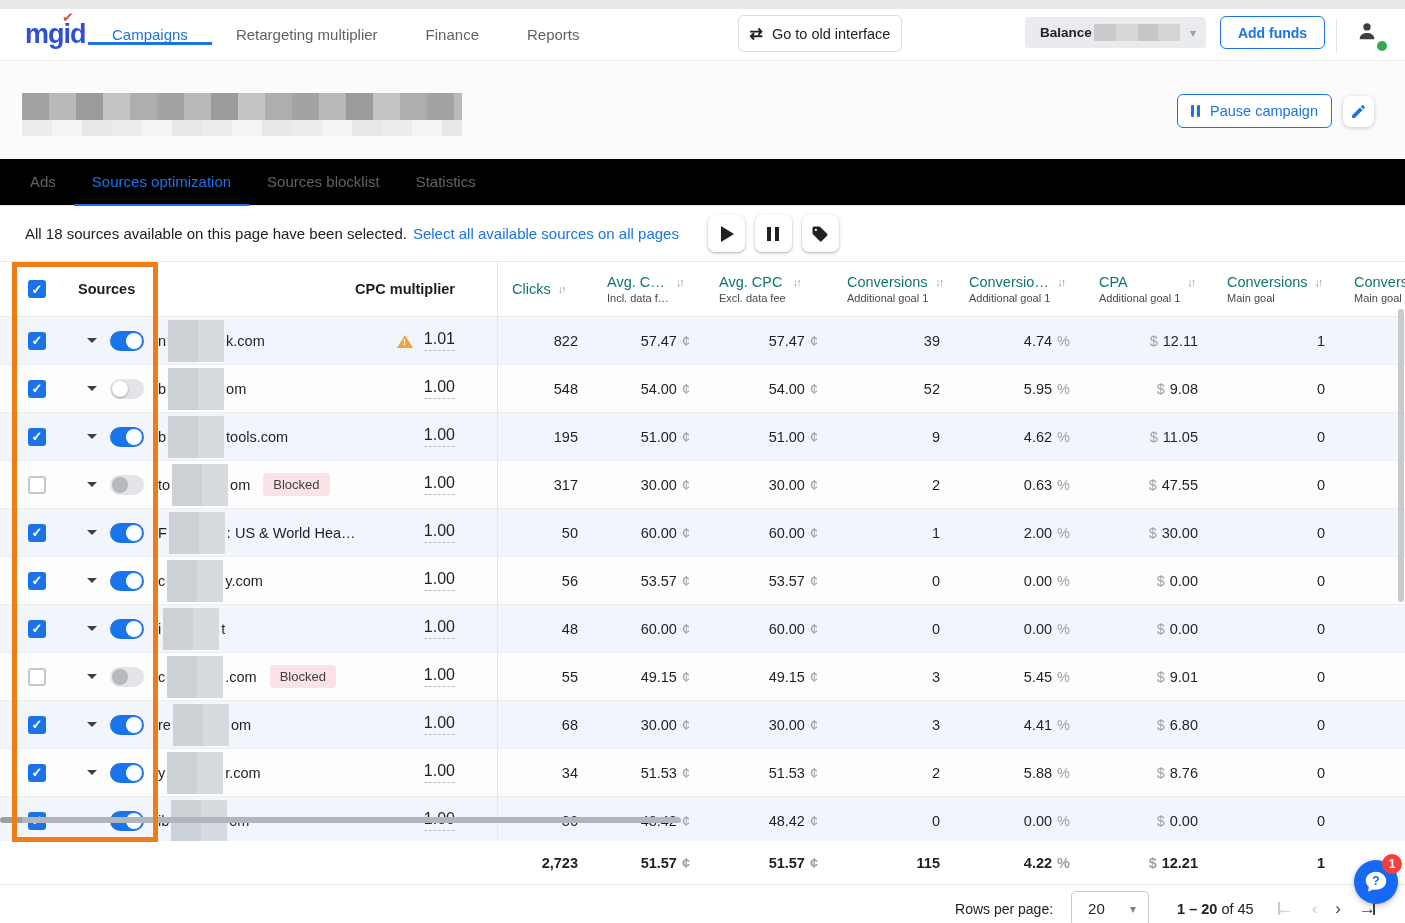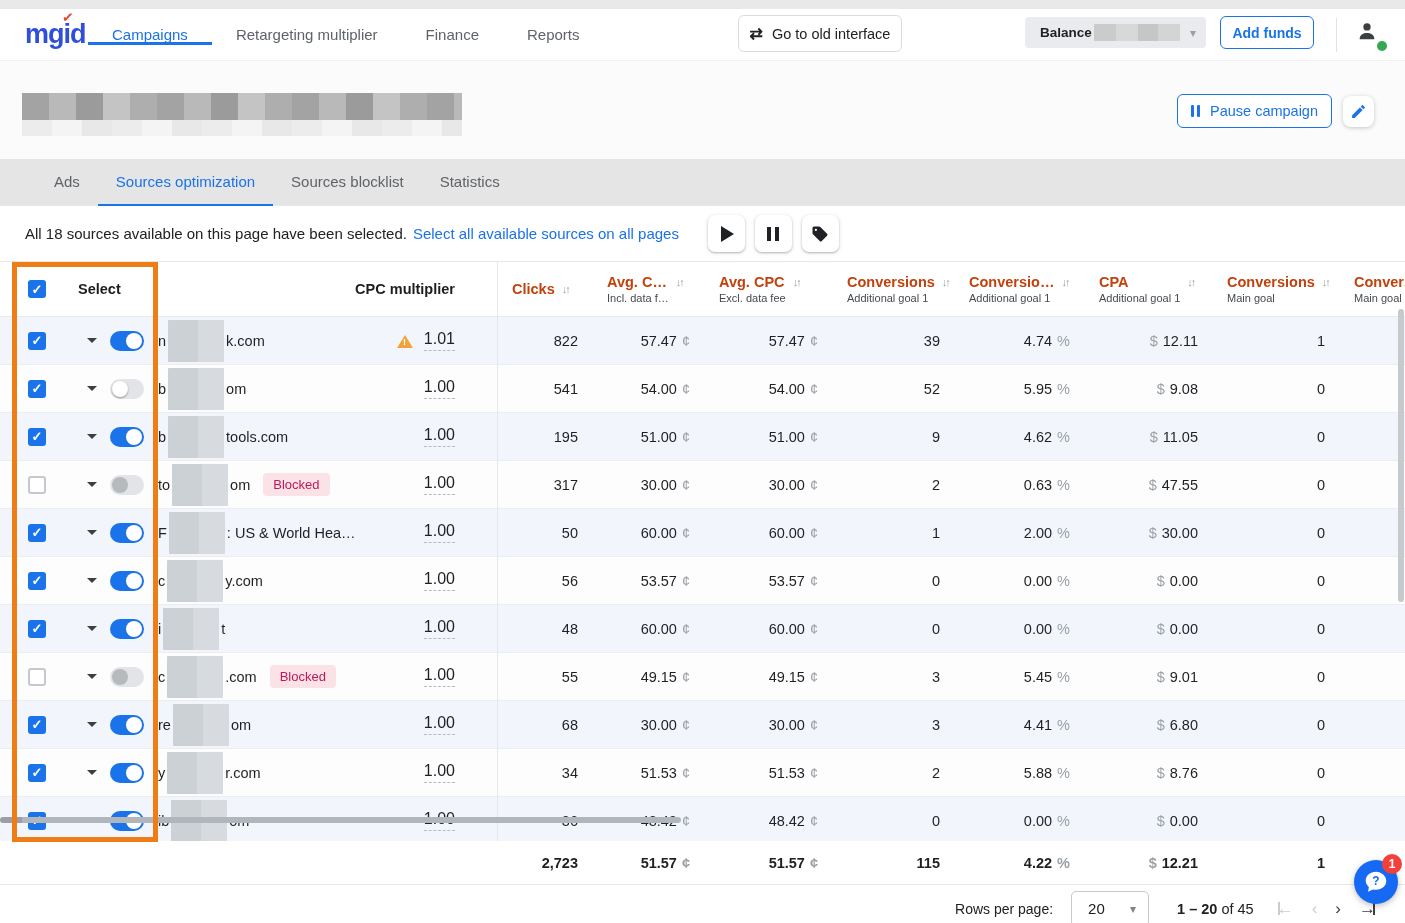--- a/index.html
+++ b/index.html
@@ -20,41 +20,41 @@
   .nav-item.active::after { content:""; position:absolute; left:0; right:0; bottom:0; height:3px; background:#1a73e8; }
   .go-old { position:absolute; left:738px; top:6px; height:37px; width:164px; border:1px solid #dadce0; border-radius:6px; background:#fff;
             display:flex; align-items:center; justify-content:center; gap:9px; font-size:14.5px; font-weight:500; color:#202124; cursor:pointer; }
   .go-old .swap { font-size:16px; font-weight:bold; }
   .balance-pill { position:absolute; left:1025px; top:8px; height:31px; width:181px; background:#e9ebee; border-radius:4px;
             display:flex; align-items:center; padding:0 10px 0 15px; cursor:pointer; }
   .balance-pill .bal-label { font-size:13.5px; font-weight:bold; color:#1f2023; }
   .balance-blur { width:86px; height:17px; margin-left:2px; border-radius:1px;
             background:linear-gradient(90deg,#cbcbcb 0 22px,#d8d8d8 22px 44px,#c6c6c6 44px 64px,#d4d4d4 64px 86px); }
   .balance-pill .caret-dn { margin-left:auto; color:#9aa0a6; font-size:12px; }
-  .add-funds { position:absolute; left:1220px; top:7px; height:33px; width:94px; border:1px solid #1a73e8; border-radius:6px; background:#fff;
+  .add-funds { position:absolute; left:1220px; top:7px; height:33px; width:105px; border:1px solid #1a73e8; border-radius:6px; background:#fff;
             color:#1a73e8; font-size:14px; font-weight:bold; display:flex; align-items:center; justify-content:center; cursor:pointer; }
   .nav-divider { position:absolute; left:1336px; top:9px; width:1px; height:34px; background:#e3e3e3; }
   .avatar { position:absolute; left:1356px; top:11px; width:22px; height:22px; cursor:pointer; }
   .green-dot { position:absolute; left:1377px; top:32px; width:10px; height:10px; border-radius:50%; background:#34a853; }
 
   
   .page-head { position:absolute; top:52px; left:0; right:0; height:98px; background:#fbfbfc; }
   .title-blur-1 { position:absolute; left:22px; top:32px; width:440px; height:27px;
        background:repeating-linear-gradient(90deg,#a3a3a3 0 27px,#b9b9b9 27px 54px,#9b9b9b 54px 81px,#c4c4c4 81px 108px,#aeaeae 108px 135px); }
   .title-blur-2 { position:absolute; left:22px; top:59px; width:440px; height:16px;
        background:repeating-linear-gradient(90deg,#ececec 0 30px,#f4f4f4 30px 60px,#e8e8e8 60px 90px); }
   .pause-campaign { position:absolute; left:1177px; top:33px; height:34px; width:155px; border:1.5px solid #1a73e8; border-radius:6px; background:#fff;
        color:#1a73e8; font-size:14.5px; font-weight:500; display:flex; align-items:center; justify-content:center; gap:10px; cursor:pointer; }
   .pause-bars { display:inline-flex; gap:3px; }
   .pause-bars i { width:3px; height:12px; background:#1a73e8; border-radius:1px; }
   .edit-btn { position:absolute; left:1343px; top:35px; width:31px; height:31px; border-radius:8px; background:#fff;
        box-shadow:0 1px 4px rgba(60,64,67,.28); display:flex; align-items:center; justify-content:center; cursor:pointer; }
 
   
-  .tabs { position:absolute; top:150px; left:0; right:0; height:47px; background:#e5e5e5; border-bottom:1px solid #e5e7ea; display:flex; padding-left:36px; }
+  .tabs { position:absolute; top:150px; left:0; right:0; height:47px; background:#000000; border-bottom:1px solid #e5e7ea; display:flex; padding-left:12px; }
   .tab { position:relative; height:47px; line-height:45px; padding:0 18px; font-size:15px; font-weight:500; color:#5f6368; cursor:pointer; }
   .tab.active { color:#1a73e8; }
   .tab.active::after { content:""; position:absolute; left:0; right:0; bottom:-1px; height:3px; background:#1a73e8; }
 
   
   .selbar { position:absolute; top:197px; left:0; right:0; height:56px; background:#fff; border-bottom:1px solid #e5e7ea; display:flex; align-items:center; }
   .selbar-text { margin-left:25px; font-size:15px; color:#202124; }
   .selbar-link { margin-left:6px; font-size:15px; color:#1a73e8; cursor:pointer; }
   .tool-btn { width:37px; height:37px; border-radius:7px; background:#fff; box-shadow:0 1px 2px rgba(60,64,67,.3),0 1px 4px rgba(60,64,67,.15);
        display:flex; align-items:center; justify-content:center; cursor:pointer; }
@@ -66,21 +66,21 @@
 
   
   .thead { position:absolute; top:253px; left:0; width:1405px; height:55px; background:#fff; border-bottom:1px solid #e8eaed; display:flex; align-items:center; z-index:5; }
   .th { display:flex; align-items:center; font-size:14.5px; font-weight:bold; color:#1d1d1f; }
   .th-check { width:74px; padding-left:28px; }
   .th-source { width:263px; padding-left:4px; }
   .th-cpc { width:160px; padding-right:42px; justify-content:flex-end;align-items:center; }
   .th-scroll { height:55px; align-items:center; padding-left:15px; overflow:hidden; }
   .th-inner { display:flex; align-items:flex-start; }
   .th-titles { display:flex; flex-direction:column; }
-  .th-title { font-size:14.5px; font-weight:bold; color:#c2410c; white-space:nowrap; }
+  .th-title { font-size:14.5px; font-weight:normal; color:#0f766e; white-space:nowrap; }
   .th-sub { font-size:11px; font-weight:normal; color:#454a4f; margin-top:2px; white-space:nowrap; }
   .sort-icon { color:#9aa0a6; font-size:11px; letter-spacing:-2px; margin-left:7px; margin-top:2px; white-space:nowrap; cursor:pointer; }
 
   .tbody { position:absolute; top:308px; left:0; width:1405px; height:524px; overflow:hidden; background:#fff; }
   .row { display:flex; align-items:center; height:48px; border-bottom:1px solid #eaeef2; }
   .row.odd { background:#f2f6fc; }
   .row.even { background:#fdfdfe; }
   .cell { display:flex; align-items:center; height:48px; }
   .c-check { width:74px; padding-left:28px; }
   .c-caret { width:36px; justify-content:center; }
@@ -105,21 +105,21 @@
   .toggle.on { background:#1a73e8; }
   .toggle.on .knob { right:2px; background:#fff; }
   .toggle.off { background:#e2e4e7; }
   .toggle.off .knob { left:2px; background:#fff; box-shadow:0 1px 2px rgba(0,0,0,.35); }
   .toggle.off-disabled { background:#e2e4e7; }
   .toggle.off-disabled .knob { left:2px; background:#b6babd; }
 
   .lead { margin-left:2px; }
   .redact { display:inline-block; width:56px; height:42px; margin:0 2px; border-radius:1px; flex:0 0 auto;
        background:linear-gradient(90deg,#ccd1d6 0 30px,#d7dbdf 30px 56px); }
-  .badge-blocked { margin-left:13px; background:#fbe2e6; color:#be185d; font-size:13px; padding:4px 10px; border-radius:4px; }
+  .badge-blocked { margin-left:13px; background:#fbe2e6; color:#404040; font-size:13px; padding:4px 10px; border-radius:4px; }
 
   .warn { position:absolute; left:0; top:50%; margin-top:-6px; width:0; height:0;
        border-left:8px solid transparent; border-right:8px solid transparent; border-bottom:13px solid #f2a23b; }
   .warn::after { content:"!"; position:absolute; left:-2px; top:2px; color:#fff; font-size:9px; font-weight:bold; }
   .cpc-val { border-bottom:1px dashed #b7bcc2; padding-bottom:2px; cursor:pointer; }
 
   .col-divider { position:absolute; left:497px; top:253px; width:1px; height:623px; background:#e4e7ea; z-index:6; }
 
   .totals { position:absolute; top:832px; left:0; width:1405px; height:44px; background:#fff; border-bottom:1px solid #e5e7ea; display:flex; align-items:center; z-index:7; }
   .totals .spacer { width:497px; }
@@ -231,21 +231,21 @@
     </div>
   </div>
 
   <div class="thead">
     <div class="th th-check">
       <span class="checkbox checked">
           <span class="tick">✓</span>
         </span>
     </div>
     <div class="th th-source">
-        <span>Select</span>
+        <span>Sources</span>
       </div>
     <div class="th th-cpc">
         <span>CPC multiplier</span>
       </div>
     <div style="display:flex; height:55px; align-items:center; flex:1; overflow:hidden;">
         <div class="th th-scroll" style="width: 95px;">
     <div class="th-inner">
       <div class="th-titles">
         <span class="th-title">Clicks</span>
 
@@ -389,21 +389,21 @@
       <span class="lead">b</span>
       <span class="redact"></span>
       <span class="suffix">om</span>
 
     </div>
     <div class="cell c-cpc">
 
       <span class="cpc-val">1.00</span>
     </div>
     <div class="cell n w-clicks">
-          <span>541</span>
+          <span>548</span>
         </div>
     <div class="cell n w-avg1">
           <span>54.00</span>
           <span class="unit">¢</span>
         </div>
     <div class="cell n w-avg2">
           <span>54.00</span>
           <span class="unit">¢</span>
         </div>
     <div class="cell n w-conv">

